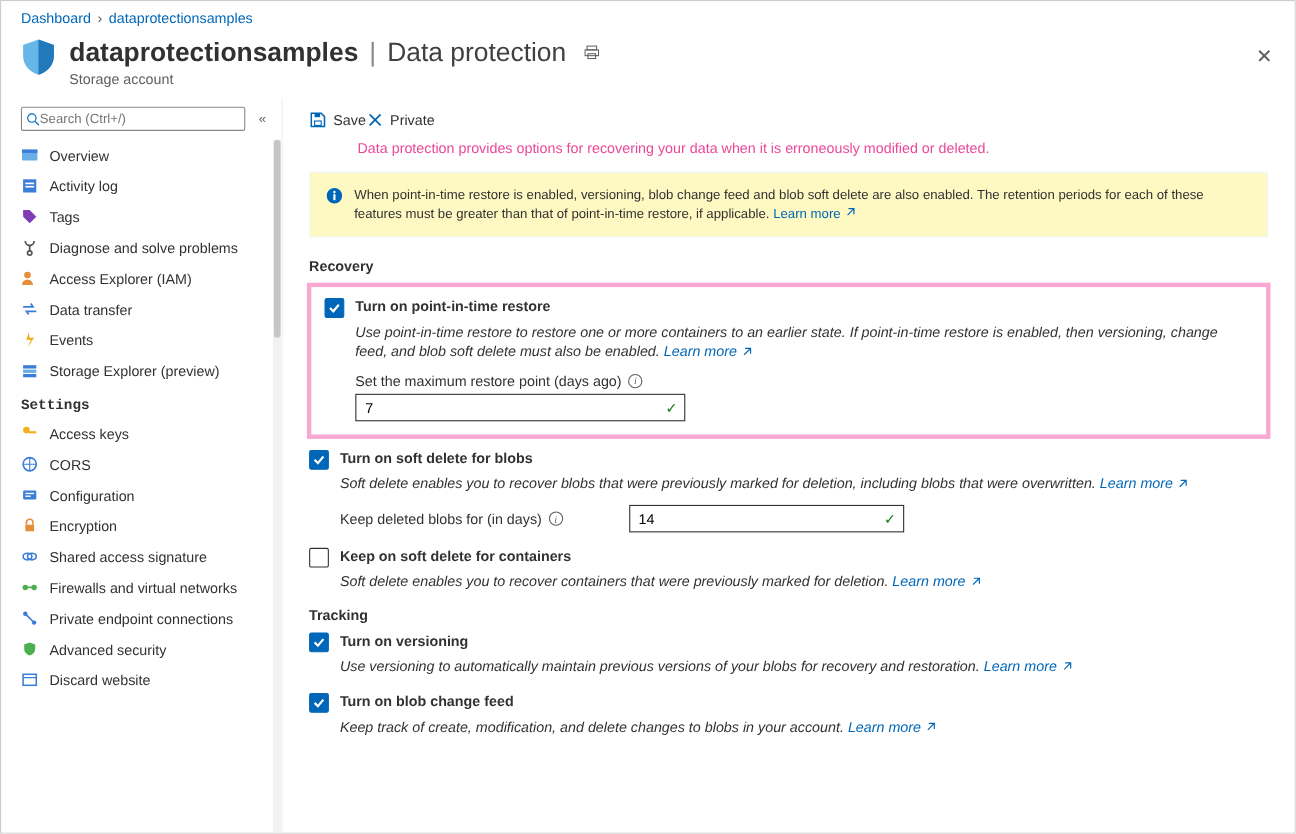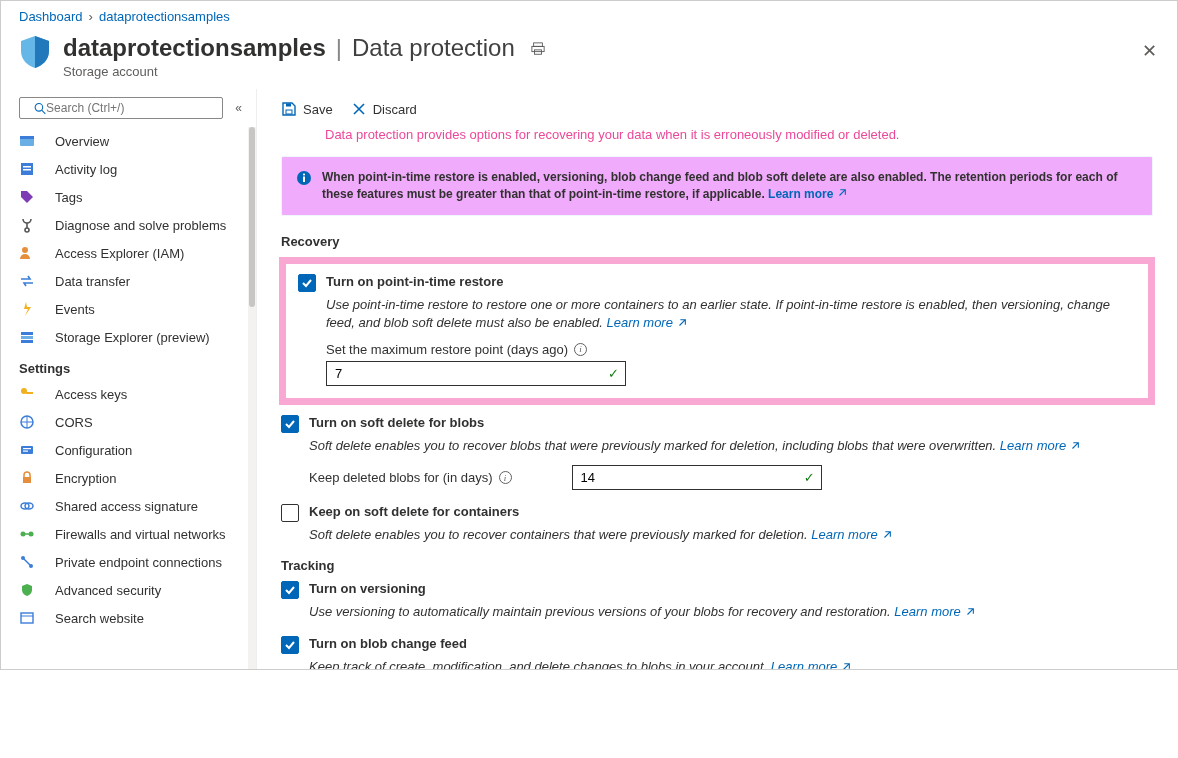--- a/index.html
+++ b/index.html
@@ -1,19 +1,19 @@
 <!DOCTYPE html>
 <html><head>
 <meta charset="utf-8">
 <style>
   * { box-sizing: border-box; margin: 0; padding: 0; }
   html, body { height: 100%; font-family: "Segoe UI", Arial, sans-serif; font-size: 13px; color: #323130; background: #fff; }
   a { color: #0067b8; text-decoration: none; cursor: pointer; }
 
-  .app { width: 1178px; height: 670px; border: 1px solid #ccc; display: flex; flex-direction: column; overflow: hidden; }
+  .app { width: 1178px; height: 758px; border: 1px solid #ccc; display: flex; flex-direction: column; overflow: hidden; }
 
   
   .breadcrumb { padding: 8px 18px 4px; display: flex; align-items: center; gap: 6px; font-size: 13px; }
   .breadcrumb .sep { color: #605e5c; }
 
   
   .header { padding: 6px 18px 10px; display: flex; align-items: flex-start; gap: 12px; position: relative; }
   .shield { width: 32px; height: 36px; }
   .header-text { flex: 1; }
   .title-line { display: flex; align-items: baseline; gap: 10px; }
@@ -23,45 +23,45 @@
   .print-icon { width: 14px; height: 14px; margin-left: 6px; }
   .resource-type { font-size: 13px; color: #605e5c; margin-top: 2px; }
   .close-x { font-size: 18px; color: #605e5c; cursor: pointer; padding: 6px; position: absolute; right: 14px; top: 6px; }
 
   
   .body { flex: 1; display: flex; overflow: hidden; }
 
   
   .sidebar { width: 256px; border-right: 1px solid #eee; display: flex; flex-direction: column; position: relative; }
   .search-row { padding: 8px 10px 8px 18px; display: flex; align-items: center; gap: 8px; }
-  .search-box { flex: 1; display: flex; align-items: center; border: 1px solid #8a8886; border-radius: 2px; padding: 3px 14px; }
+  .search-box { flex: 1; display: flex; align-items: center; border: 1px solid #8a8886; border-radius: 2px; padding: 3px 4px; }
   .search-box input { border: none; outline: none; font-size: 12px; width: 100%; }
   .chevrons { font-size: 12px; color: #605e5c; cursor: pointer; padding: 4px; }
   .nav { flex: 1; overflow-y: hidden; position: relative;}
   .nav-scroll { position:absolute; top:0; bottom:0; left:0; right:8px; overflow:hidden;}
-  .nav-item { display: flex; align-items: center; gap: 20px; padding: 6px 18px; cursor: pointer; font-size: 13px; color: #323130; }
+  .nav-item { display: flex; align-items: center; gap: 10px; padding: 6px 18px; cursor: pointer; font-size: 13px; color: #323130; }
   .nav-icon { width: 16px; height: 16px; flex-shrink: 0; display: inline-flex; align-items: center; justify-content: center;}
-  .nav-section { padding: 10px 18px 4px; font-weight: 600; font-size: 13px; }
+  .nav-section { padding: 10px 18px 4px; font-weight: 600; font-size: 13px; font-family: Liberation Mono, monospace; }
   .scrollbar { position: absolute; right: 0; top: 0; bottom: 0; width: 8px; background: #f3f2f1; }
   .scrollbar-thumb { position: absolute; left: 1px; right: 1px; top: 0; height: 180px; background: #c8c6c4; border-radius: 3px; }
 
   
   .main { flex: 1; overflow-y: auto; padding: 0 0 20px 0; }
-  .toolbar { display: flex; align-items: center; gap: 18px; padding: 12px 24px 10px; }
+  .toolbar { display: flex; align-items: center; padding: 12px 24px 10px; }
   .tool-btn { display: flex; align-items: center; gap: 6px; cursor: pointer; color: #323130; }
   .tool-btn svg { width: 16px; height: 16px; }
   .intro { padding: 0 24px 14px; color: #ec4899; margin-left: 44px; }
 
-  .info-banner { margin: 0 24px 18px; background: #f0abfc; border: 1px solid #eff6fc; border-radius: 2px; padding: 12px 14px; display: flex; gap: 10px; font-weight: bold; }
+  .info-banner { margin: 0 24px 18px; background: #fef9c3; border: 1px solid #eff6fc; border-radius: 2px; padding: 12px 14px; display: flex; gap: 10px; }
   .info-banner .info-icon { width: 16px; height: 16px; flex-shrink: 0; margin-top: 1px; }
   .info-banner .info-text { font-size: 12px; color: #323130; line-height: 1.4; }
 
   .section-h { padding: 0 24px 8px; font-weight: 600; }
 
-  .highlight-box { margin: 0 22px 10px; border: 7px solid #f9a8d4; padding: 10px 8px 12px; }
+  .highlight-box { margin: 0 22px 10px; border: 4px solid #f9a8d4; padding: 10px 8px 12px; }
 
   .option { padding: 0 24px 14px; }
   .option-row { display: flex; align-items: flex-start; gap: 10px; }
   .cb { width: 18px; height: 18px; border: 1px solid #323130; border-radius: 2px; flex-shrink: 0; display: inline-flex; align-items: center; justify-content: center; cursor:pointer; }
   .cb.checked { background: #0067b8; border-color: #0067b8; }
   .cb.checked svg { stroke: #fff; }
   .option-title { font-weight: 600; }
   .option-desc { margin-left: 28px; margin-top: 4px; color: #323130; line-height: 1.4; font-style: italic; }
   .option-desc .learn { display:inline-flex; align-items:center; gap:4px;}
 
@@ -271,21 +271,21 @@
               </span>
               <span>Advanced security</span>
             </div>
         <div class="nav-item">
               <span class="nav-icon">
                 <svg viewBox="0 0 16 16" width="16" height="16">
                   <rect x="2" y="3" width="12" height="10" fill="none" stroke="#3b7dd8" stroke-width="1.4"></rect>
                   <line x1="2" y1="6" x2="14" y2="6" stroke="#3b7dd8"></line>
                 </svg>
               </span>
-              <span>Search website</span>
+              <span>Discard website</span>
             </div>
         </div>
         <div class="scrollbar">
             <div class="scrollbar-thumb"></div>
           </div>
       </div>
     </div>
 
     <div class="main">
 
@@ -296,21 +296,21 @@
               <rect x="5" y="9" width="6" height="4" fill="none" stroke="#0067b8"></rect>
               <rect x="5" y="2.5" width="5" height="3" fill="#0067b8"></rect>
             </svg>
           <span>Save</span>
         </div>
         <div class="tool-btn">
           <svg viewBox="0 0 16 16">
               <line x1="3" y1="3" x2="13" y2="13" stroke="#0067b8" stroke-width="1.6"></line>
               <line x1="13" y1="3" x2="3" y2="13" stroke="#0067b8" stroke-width="1.6"></line>
             </svg>
-          <span>Discard</span>
+          <span>Private</span>
         </div>
       </div>
 
       <div class="intro">Data protection provides options for recovering your data when it is erroneously modified or deleted.</div>
 
       <div class="info-banner">
         <svg class="info-icon" viewBox="0 0 16 16">
             <circle cx="8" cy="8" r="7" fill="#0067b8"></circle>
             <circle cx="8" cy="4.5" r="1.1" fill="#fff"></circle>
             <rect x="7" y="6.5" width="2" height="5.5" fill="#fff"></rect>

